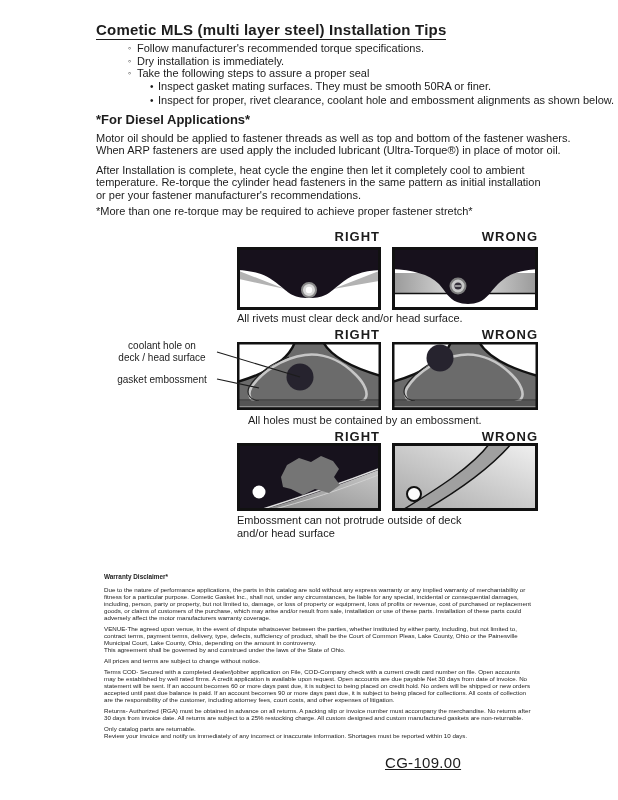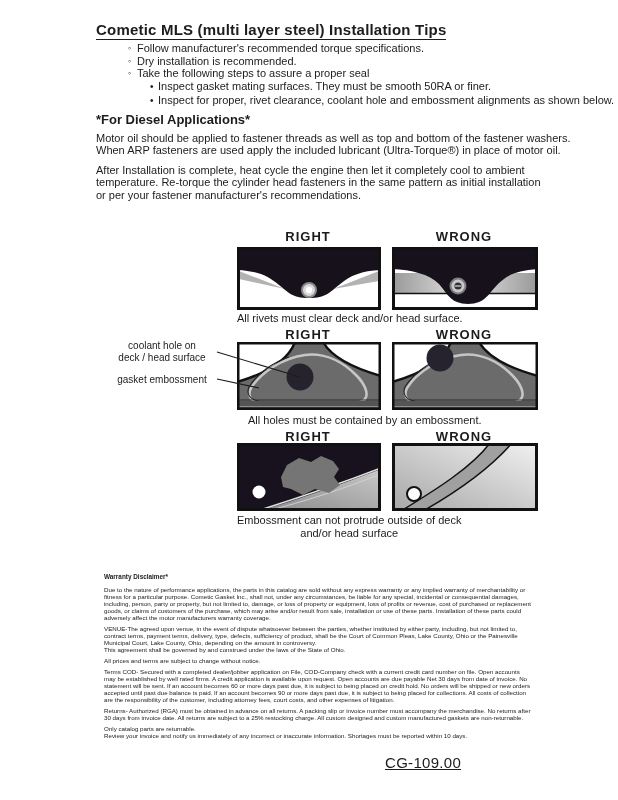--- a/index.html
+++ b/index.html
@@ -11,21 +11,21 @@
   .bullets{left:88px;top:42px;font-size:11px;line-height:12.7px;margin-left:40px;}
   .b-row{white-space:nowrap;}
   .m1{display:inline-block;width:9px;font-size:9px;vertical-align:1px;}
   .sub{padding-left:22px;}
   .m2{display:inline-block;width:8px;font-size:10px;}
   .h2{left:96px;top:112px;font-size:13px;font-weight:bold;}
   .para{left:96px;top:0;font-size:11px;line-height:12.3px;white-space:pre-line;}
   .p1{top:132px;}
   .p2{top:164px;}
   .p3{top:205px;}
-  .fig-label{font-size:13px;font-weight:bold;letter-spacing:1px;text-align:center;width:144px;}
+  .fig-label{font-size:13px;font-weight:bold;letter-spacing:1px;text-align:right;width:144px;}
   .caption{font-size:11px;line-height:12.8px;white-space:pre-line;}
   .callout{font-size:10px;line-height:11.5px;text-align:center;width:108px;white-space:pre-line;}
   .panel{position:absolute;display:block;}
   .warranty{left:104px;top:573px;width:428px;font-size:6.2px;line-height:7px;color:#222;}
   .warranty .whead{font-weight:bold;font-size:6.4px;margin-bottom:6px;}
   .wpara{margin-bottom:4px;}
   .wpara.tight{margin-bottom:0;}
   .footer-code{left:385px;top:754px;font-size:15px;letter-spacing:0.3px;text-decoration:underline;}
   svg{display:block;}
   .overlay{position:absolute;left:0;top:0;pointer-events:none;}
@@ -34,32 +34,33 @@
 <body>
 
 <div class="page">
 
   <div class="abs title">
     <span>Cometic MLS (multi layer steel) Installation Tips</span>
   </div>
 
   <div class="abs bullets">
     <div class="b-row"><span class="m1">◦</span><span>Follow manufacturer's recommended torque specifications.</span></div>
-    <div class="b-row"><span class="m1">◦</span><span>Dry installation is recommended.</span></div>
+    <div class="b-row"><span class="m1">◦</span><span>Dry installation is immediately.</span></div>
     <div class="b-row"><span class="m1">◦</span><span>Take the following steps to assure a proper seal</span></div>
     <div class="b-row sub"><span class="m2">•</span><span>Inspect gasket mating surfaces.  They must be smooth 50RA or finer.</span></div>
     <div class="b-row sub"><span class="m2">•</span><span>Inspect for proper, rivet clearance, coolant hole and embossment alignments as shown below.</span></div>
   </div>
 
   <div class="abs h2">*For Diesel Applications*</div>
   <div class="abs para p1">Motor oil should be applied to fastener threads as well as top and bottom of the fastener washers.
 When ARP fasteners are used apply the included lubricant (Ultra-Torque®) in place of motor oil.</div>
   <div class="abs para p2">After Installation is complete, heat cycle the engine then let it completely cool to ambient
 temperature. Re-torque the cylinder head fasteners in the same pattern as initial installation
 or per your fastener manufacturer's recommendations.</div>
+  <div class="abs para p3">*More than one re-torque may be required to achieve proper fastener stretch*</div>
 
   <div class="abs fig-label" style="left:236px;top:229px;">RIGHT</div>
   <div class="abs fig-label" style="left:390px;top:229px;width:148px;">WRONG</div>
 
   <svg class="panel" style="left:237px;top:247px;" width="144" height="63" viewBox="0 0 144 63">
     <rect x="0" y="0" width="144" height="63" fill="#ffffff"></rect>
     <polygon points="2,24 2,32 48,42" fill="#b3b3b3"></polygon>
     <polygon points="142,24 142,34 96,42" fill="#b3b3b3"></polygon>
     <path d="M0,0 H144 V23 C124,24 114,28 102,38 C93,45 89,51 72,51 C55,51 51,45 42,38 C30,28 20,24 0,23 Z" fill="#17111c"></path>
     <circle cx="72" cy="43" r="7" fill="#d9d9d9" stroke="#8a8a8a" stroke-width="2"></circle>
@@ -151,21 +152,21 @@
         <stop offset="0" stop-color="#a6a6a6"></stop>
           <stop offset="1" stop-color="#f1f1f1"></stop>
       </linearGradient>
     </defs>
     <rect x="0" y="0" width="146" height="68" fill="url(#lightField)"></rect>
     <path d="M98,0 L120,0 C100,23 66,48 31,68 L9,68 C45,46 80,24 98,0 Z" fill="#a0a0a0" stroke="#111111" stroke-width="1.5"></path>
     <circle cx="22" cy="51" r="7" fill="#fdfdfd" stroke="#111111" stroke-width="2"></circle>
     <rect x="1.5" y="1.5" width="143" height="65" fill="none" stroke="#111111" stroke-width="3"></rect>
   </svg>
 
-  <div class="abs caption" style="left:237px;top:514px;text-align:center;">Embossment can not protrude outside of deck
+  <div class="abs caption" style="left:237px;top:514px;">Embossment can not protrude outside of deck
 and/or head surface</div>
 
   <svg class="overlay" width="618" height="800" viewBox="0 0 618 800">
     <line x1="217" y1="352" x2="300" y2="377" stroke="#1c1c1c" stroke-width="1.1"></line>
     <line x1="217" y1="379" x2="259" y2="388" stroke="#1c1c1c" stroke-width="1.1"></line>
   </svg>
 
   <div class="abs warranty">
     <div class="whead">Warranty Disclaimer*</div>
     <div class="wpara">Due to the nature of performance applications, the parts in this catalog are sold without any express warranty or any implied warranty of merchantability or fitness for a particular purpose.  Cometic Gasket Inc., shall not, under any circumstances, be liable for any special, incidental or consequential damages, including, person, party or property, but not limited to, damage, or loss of property or equipment, loss of profits or revenue, cost of purchased or replacement goods, or claims of customers of the purchase, which may arise and/or result from sale, installation or use of these parts.  Installation of these parts could adversely affect the motor manufacturers warranty coverage.</div>

